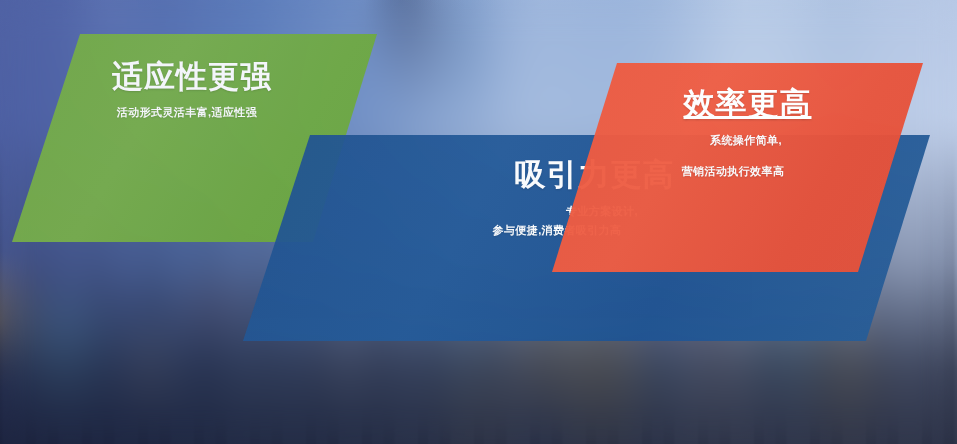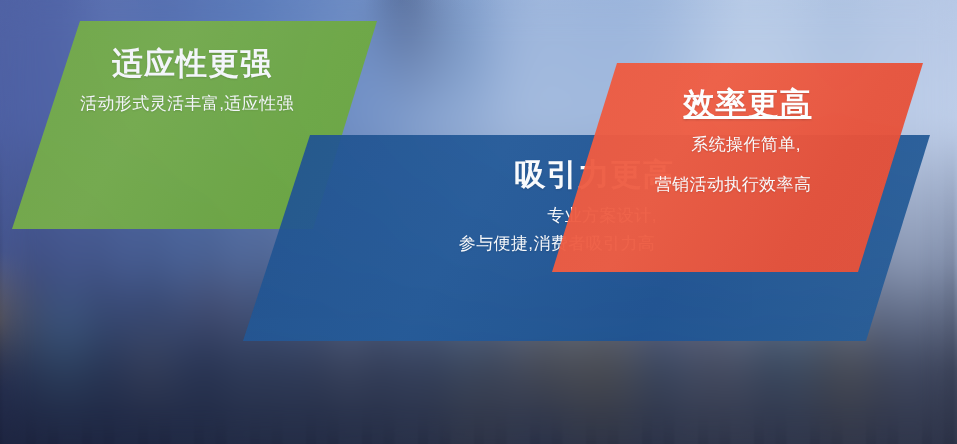--- a/index.html
+++ b/index.html
@@ -85,28 +85,28 @@
     display:flex;flex-direction:column;align-items:center;justify-content:flex-start;
     color:#ffffff;text-align:center;
     -webkit-font-smoothing:antialiased;
   }
   .panel .title{
     font-size:31px;font-weight:bold;line-height:1.18;
     letter-spacing:1px;white-space:nowrap;
     text-shadow:0 1px 2px rgba(0,0,0,.14);
   }
   .panel .sub{
-    font-size:17px;font-weight:normal;line-height:1.42;
+    font-size:11px;font-weight:bold;line-height:1.42;
     letter-spacing:.4px;white-space:nowrap;
     text-shadow:0 1px 2px rgba(0,0,0,.12);
   }
 
   
   #panel-green{
-    left:0;top:16px;width:390px;height:218px;
+    left:0;top:29px;width:390px;height:218px;
     clip-path:polygon(80px 5px, 377px 5px, 313px 213px, 12px 213px);
     background:linear-gradient(120deg,#74ad45 0%,#79b04b 38%,#6faa40 70%,#6aa73c 100%);
     opacity:.93;
     padding-top:0;
   }
   #panel-green .title{margin-top:30px;margin-left:-6px;}
   #panel-green .sub{margin-top:9px;margin-left:-16px;}
 
   
   #panel-blue{

